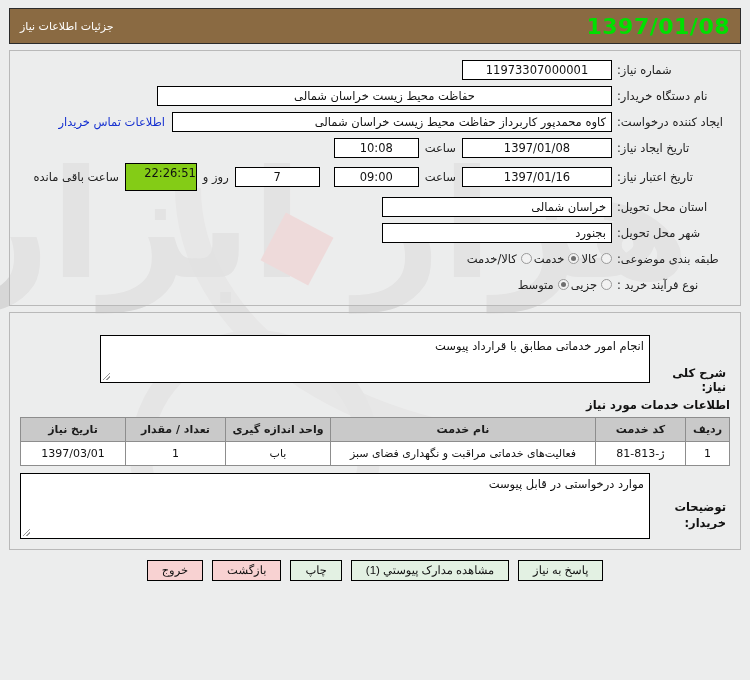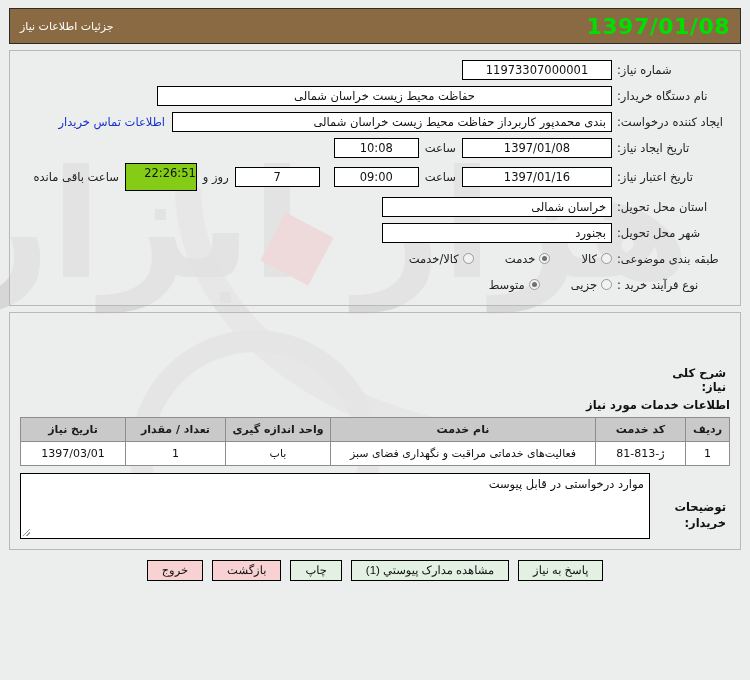--- a/index.html
+++ b/index.html
@@ -166,21 +166,21 @@
     color: #111;
     direction: ltr;
   }
 
   
   .radio-group { display: flex; align-items: center; gap: 2px; }
   .radio-item {
     display: flex;
     align-items: center;
     gap: 4px;
-    margin-left: 29px;
+    margin-left: 0;
     font-size: 11.5px;
     color: #222;
     cursor: pointer;
     white-space: nowrap;
   }
   .radio {
     width: 11px; height: 11px;
     border-radius: 50%;
     border: 1px solid #9a9a9a;
     background: #f2f2f2;
@@ -316,21 +316,21 @@
     <div class="fld w-num">11973307000001</div>
   </div>
 
   <div class="row">
     <span class="lbl">نام دستگاه خریدار:</span>
     <div class="fld w-org">حفاظت محیط زیست خراسان شمالی</div>
   </div>
 
   <div class="row">
     <span class="lbl">ایجاد کننده درخواست:</span>
-    <div class="fld w-crt right">بندی  محمدپور  کاربرداز حفاظت محیط زیست خراسان شمالی</div>
+    <div class="fld w-crt right">کاوه  محمدپور  کاربرداز حفاظت محیط زیست خراسان شمالی</div>
     <a class="link">اطلاعات تماس خریدار</a>
   </div>
 
   <div class="row">
     <span class="lbl">تاریخ ایجاد نیاز:</span>
     <div class="fld w-date">1397/01/08</div>
     <span class="inline-lbl">ساعت</span>
     <div class="fld w-time">10:08</div>
   </div>
 
@@ -386,20 +386,21 @@
       </label>
     </div>
   </div>
 
 </div>
 
 <div class="panel" style="padding-top:10px;">
 
   <div class="desc-wrap">
     <span class="desc-lbl">شرح کلی نیاز:</span>
+    <div class="ta desc-box">انجام امور خدماتی مطابق با قرارداد پیوست</div>
   </div>
 
   <div class="sec-title">اطلاعات خدمات مورد نیاز</div>
 
   <table class="items">
     <thead>
       <tr>
         <th style="width:44px;">ردیف</th>
         <th style="width:90px;">کد خدمت</th>
         <th>نام خدمت</th>

